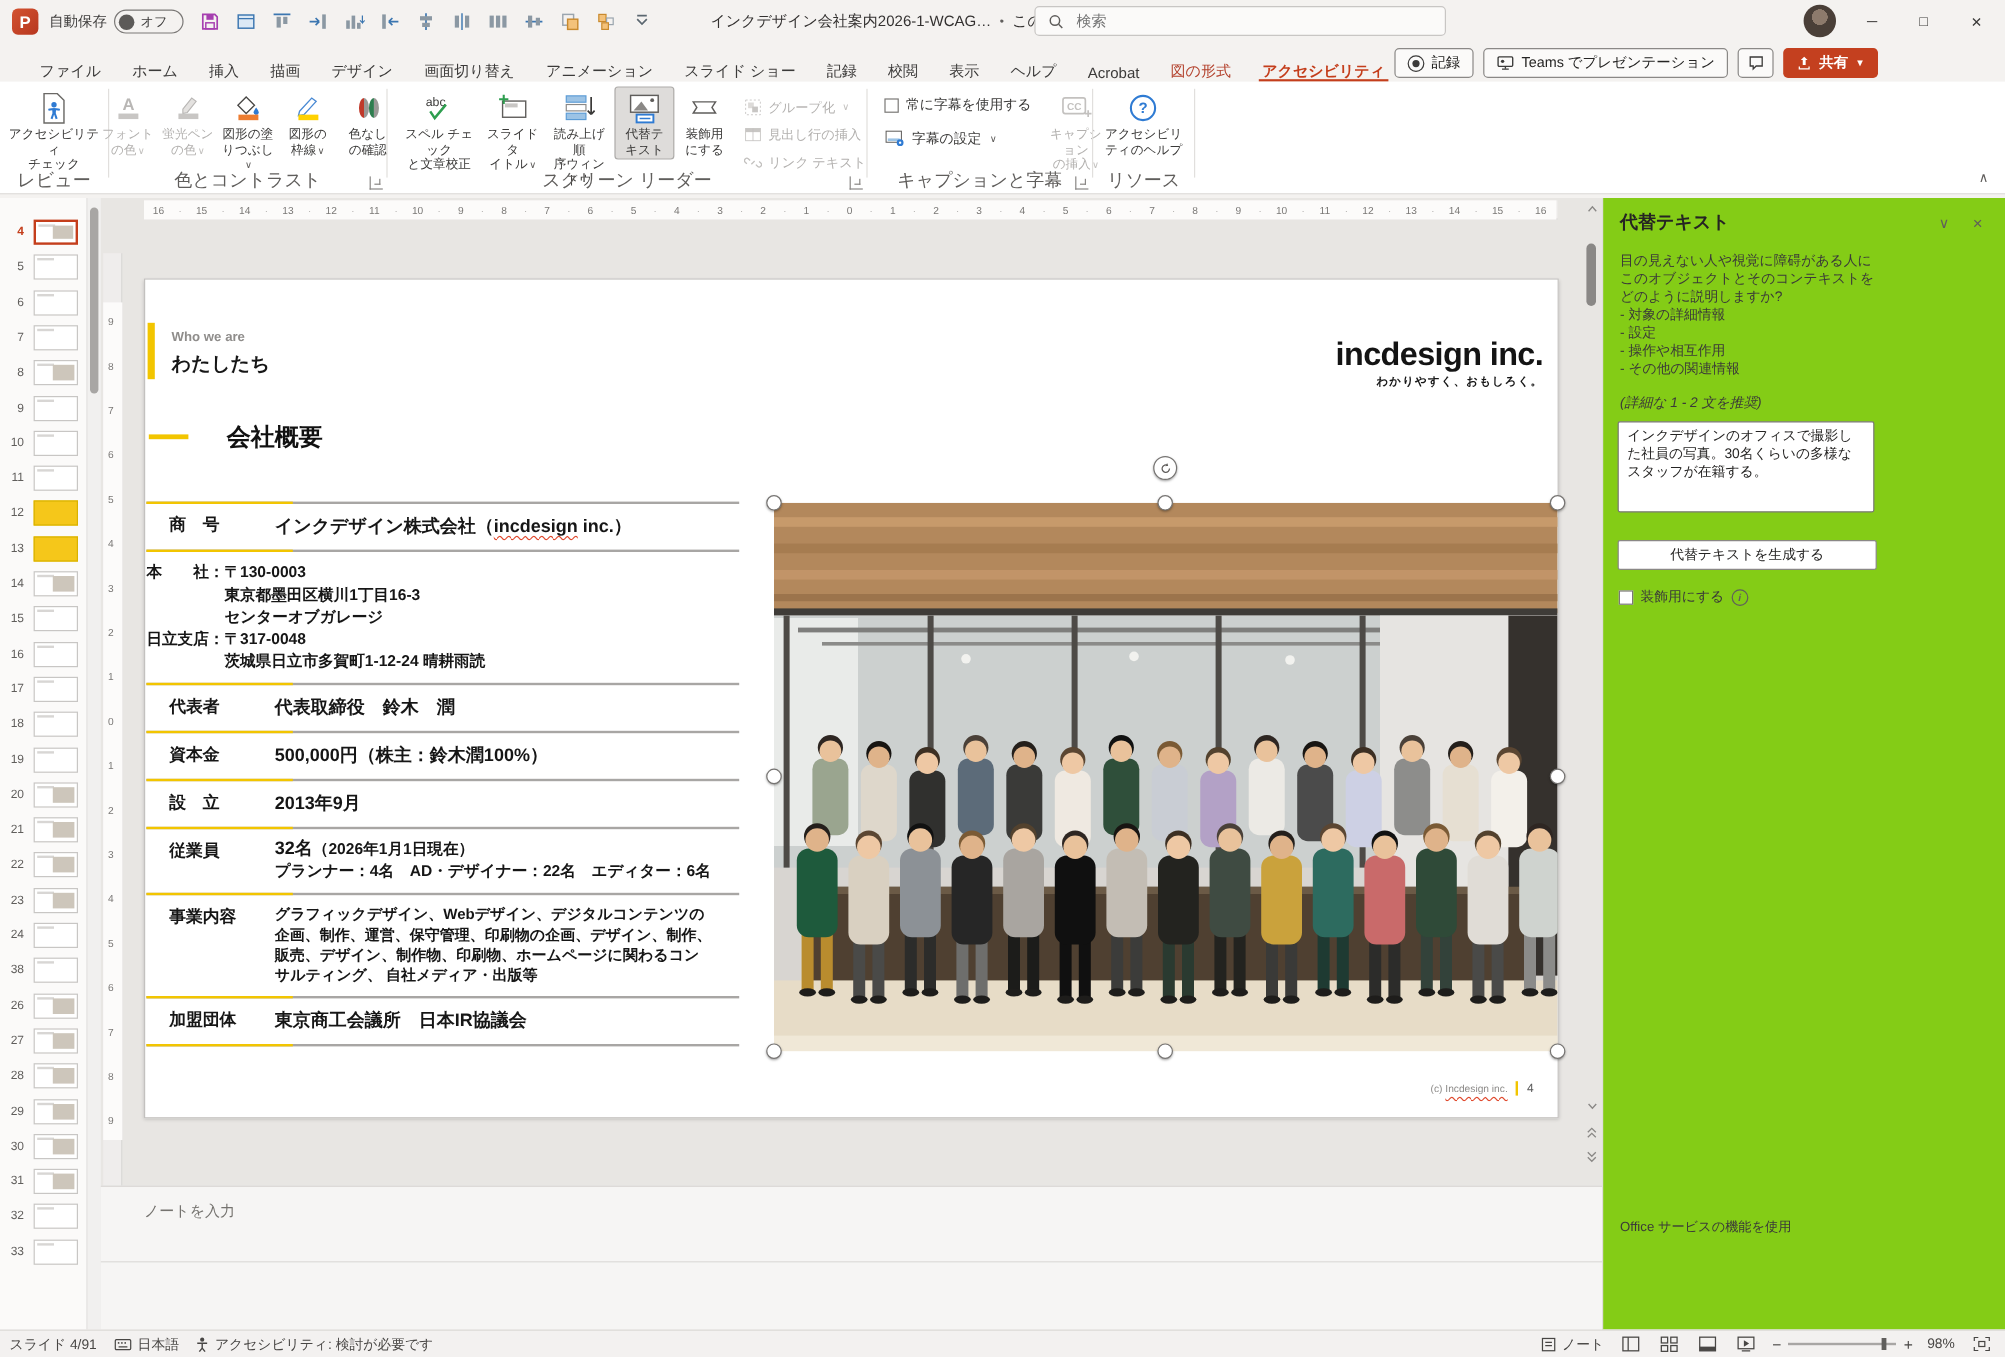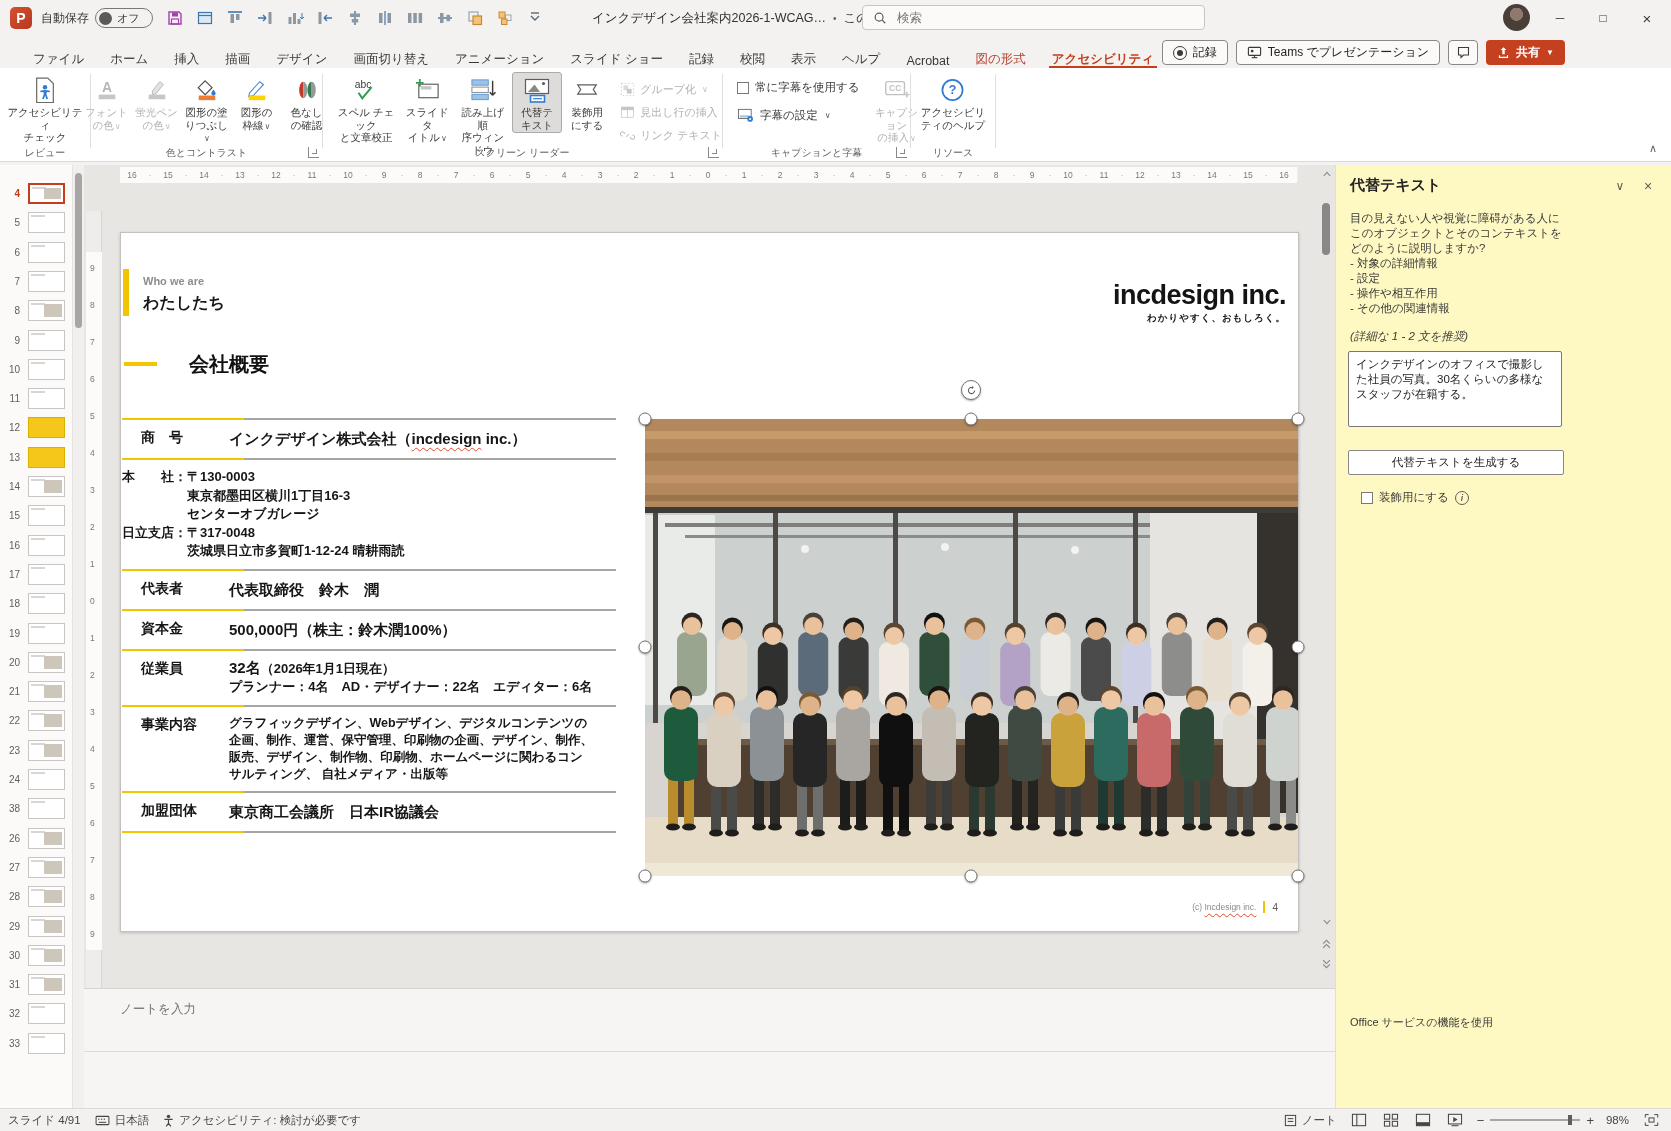--- a/index.html
+++ b/index.html
@@ -31,21 +31,21 @@
   .tab.active::after{content:"";position:absolute;left:10px;right:10px;bottom:0;height:2.5px;background:#c43e1c;}
   .topactions{position:absolute;right:106px;top:3px;display:flex;align-items:center;gap:8px;height:27px;}
   .actbtn{display:flex;align-items:center;gap:6px;border:1px solid #8a8886;border-radius:4px;background:#fbfaf9;height:25px;padding:0 10px;font-size:12px;color:#252423;box-sizing:border-box;}
   .actbtn.iconly{width:30px;justify-content:center;padding:0;}
   .sharebtn{display:flex;align-items:center;gap:6px;background:#c4401f;border-radius:4px;height:25px;padding:0 11px;font-size:12px;color:#fff;font-weight:bold;}
   .recdot{width:12px;height:12px;border:1.5px solid #3b3a39;border-radius:50%;display:flex;align-items:center;justify-content:center;}
   .recdot i{width:6px;height:6px;border-radius:50%;background:#3b3a39;}
   
   .ribbon{position:absolute;left:0;top:68px;width:1671px;height:94px;background:#fff;border-bottom:1px solid #dcdad8;box-sizing:border-box;}
   .rgroup{position:absolute;top:0;height:93px;}
-  .rgname{position:absolute;bottom:1px;left:0;right:0;text-align:center;font-size:10px;color:#605e5c;}
+  .rgname{position:absolute;bottom:1px;left:0;right:0;text-align:center;font-size:15px;color:#605e5c;}
   .rsep{position:absolute;top:6px;height:74px;width:1px;background:#e1dfdd;}
   .launcher{position:absolute;right:3px;bottom:3px;width:10px;height:10px;border-left:1px solid #8a8886;border-bottom:1px solid #8a8886;}
   .launcher::after{content:"";position:absolute;right:2px;top:2px;width:4px;height:4px;border-right:1.4px solid #8a8886;border-bottom:1.4px solid #8a8886;}
   .rrow{display:flex;align-items:flex-start;padding-top:4px;}
   .rbtn{display:flex;flex-direction:column;align-items:center;min-width:44px;padding:2px 3px;border-radius:3px;}
   .rbtn .ricon{height:32px;display:flex;align-items:center;}
   .rlab{font-size:10.5px;line-height:12.5px;text-align:center;color:#3b3a39;white-space:pre-line;}
   .rbtn.dis .rlab{color:#b3b1af;}
   .rbtn.sel{background:#deDCda;border:1px solid #adaba9;padding:1px 2px;}
   .dd{font-size:8px;color:#605e5c;margin-left:1px;}
@@ -106,28 +106,28 @@
   .sfcopy{font-size:8.5px;color:#8c8a88;}
   .sfbar{width:2px;height:12px;background:#f2c500;}
   .sfpage{font-size:10px;color:#595959;}
   .canvscroll{position:absolute;right:2px;top:2px;width:13px;height:940px;}
   .cthumb{position:absolute;left:2px;width:8px;top:36px;height:52px;background:#8a8886;border-radius:4px;}
   .scrarrow{position:absolute;left:0;width:13px;height:14px;display:flex;align-items:center;justify-content:center;}
   .notes{position:absolute;left:0;top:823px;width:1251px;height:120px;background:#f6f5f4;border-top:1px solid #d6d4d2;box-sizing:border-box;}
   .notes .divider{position:absolute;left:0;right:0;top:62px;height:1px;background:#dddbd9;}
   .notesph{position:absolute;left:36px;top:12px;font-size:12.5px;color:#75736f;}
   
-  .pane{position:absolute;left:1335px;top:165px;width:336px;height:943px;background:#fef9c3;border-left:1px solid #e0dedc;box-sizing:border-box;}
+  .pane{position:absolute;left:1335px;top:165px;width:336px;height:943px;background:#84cc16;border-left:1px solid #e0dedc;box-sizing:border-box;}
   .panetitle{position:absolute;left:14px;top:11px;font-size:15px;font-weight:bold;color:#252423;}
   .paneico{position:absolute;top:10px;width:22px;height:22px;display:flex;align-items:center;justify-content:center;color:#605e5c;font-size:12px;}
   .panebody{position:absolute;left:14px;top:46px;width:213px;font-size:11.5px;line-height:15px;color:#3b3a39;}
   .panebody .rec{margin-top:13px;font-style:italic;}
   .panetextarea{position:absolute;left:12px;top:186px;width:214px;height:76px;border:1px solid #7a7876;border-radius:2px;background:#fff;font-family:inherit;font-size:11.5px;line-height:15px;color:#252423;padding:5px 7px;box-sizing:border-box;resize:none;outline:none;}
   .genbtn{position:absolute;left:12px;top:285px;width:214px;height:23px;border:1px solid #8a8886;border-radius:2px;background:#fff;font-size:11.5px;color:#252423;display:flex;align-items:center;justify-content:center;}
-  .deco{position:absolute;left:25px;top:325px;display:flex;align-items:center;gap:6px;font-size:11.5px;color:#3b3a39;}
+  .deco{position:absolute;left:13px;top:325px;display:flex;align-items:center;gap:6px;font-size:11.5px;color:#3b3a39;}
   .info{width:12px;height:12px;border:1px solid #605e5c;border-radius:50%;font-size:8.5px;display:flex;align-items:center;justify-content:center;color:#605e5c;font-style:italic;font-weight:bold;}
   .panefooter{position:absolute;left:14px;top:850px;font-size:11px;color:#3b3a39;}
   
   .statusbar{position:absolute;left:0;top:1108px;width:1671px;height:23px;background:#f3f1f0;border-top:1px solid #dcdad8;box-sizing:border-box;display:flex;align-items:center;font-size:11.5px;color:#484644;}
   .sbleft{display:flex;align-items:center;gap:14px;padding-left:8px;}
   .sbitem{display:flex;align-items:center;gap:5px;}
   .sbright{margin-left:auto;display:flex;align-items:center;gap:12px;padding-right:10px;}
   .viewico{width:20px;height:18px;display:flex;align-items:center;justify-content:center;}
   .zoomslider{display:flex;align-items:center;gap:6px;}
   .ztrack{width:90px;height:2px;background:#a8a6a4;position:relative;}
@@ -849,20 +849,26 @@
           <div class="crow lg">
             <div class="clabel">代表者</div>
             <div class="cval">
               <div>代表取締役　鈴木　潤</div>
             </div>
           </div>
           <div class="crow lg">
             <div class="clabel">資本金</div>
             <div class="cval">
               <div>500,000円（株主：鈴木潤100%）</div>
+            </div>
+          </div>
+          <div class="crow lg">
+            <div class="clabel">設　立</div>
+            <div class="cval">
+              <div>2013年9月</div>
             </div>
           </div>
           <div class="crow md">
             <div class="clabel">従業員</div>
             <div class="cval">
               <div><span class="big">32名</span><span>（2026年1月1日現在）</span></div>
               <div>プランナー：4名　AD・デザイナー：22名　エディター：6名</div>
             </div>
           </div>
           <div class="crow sm">

